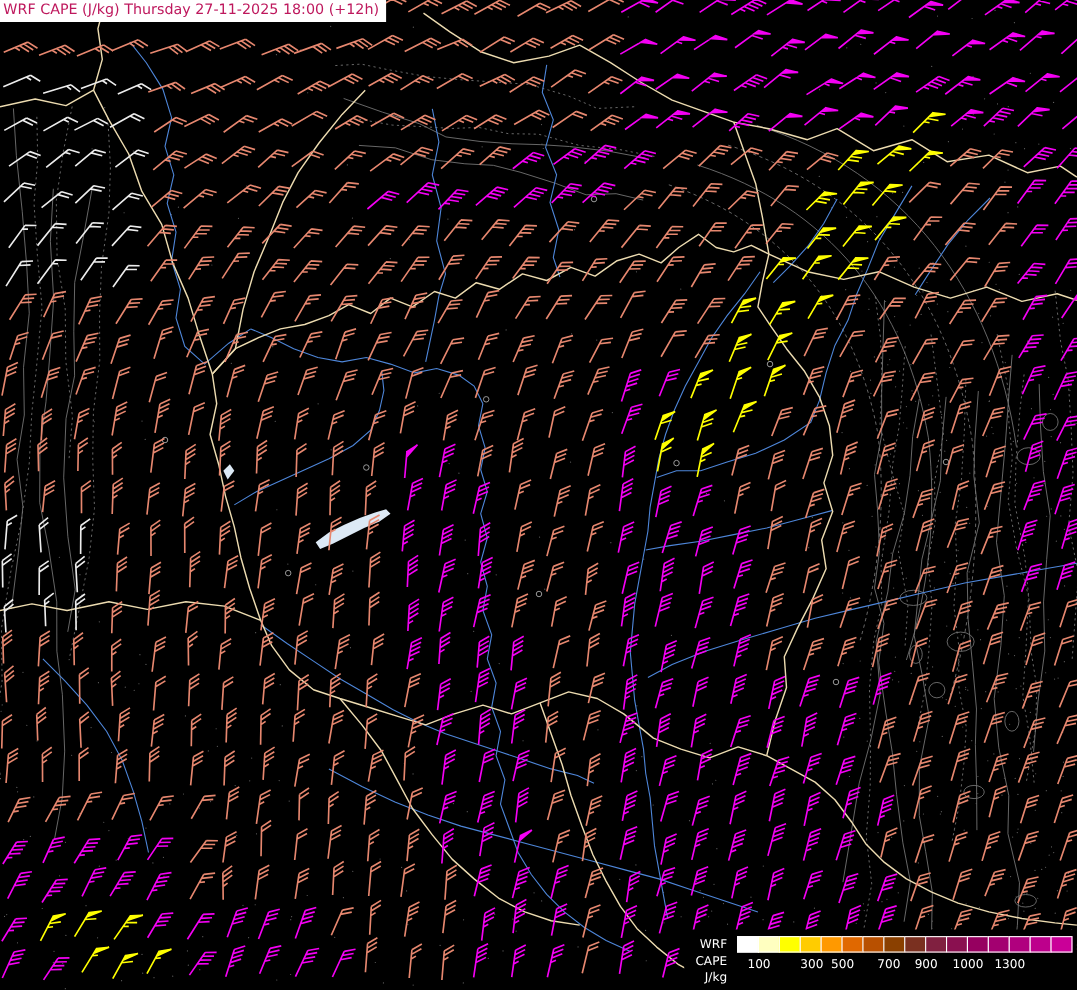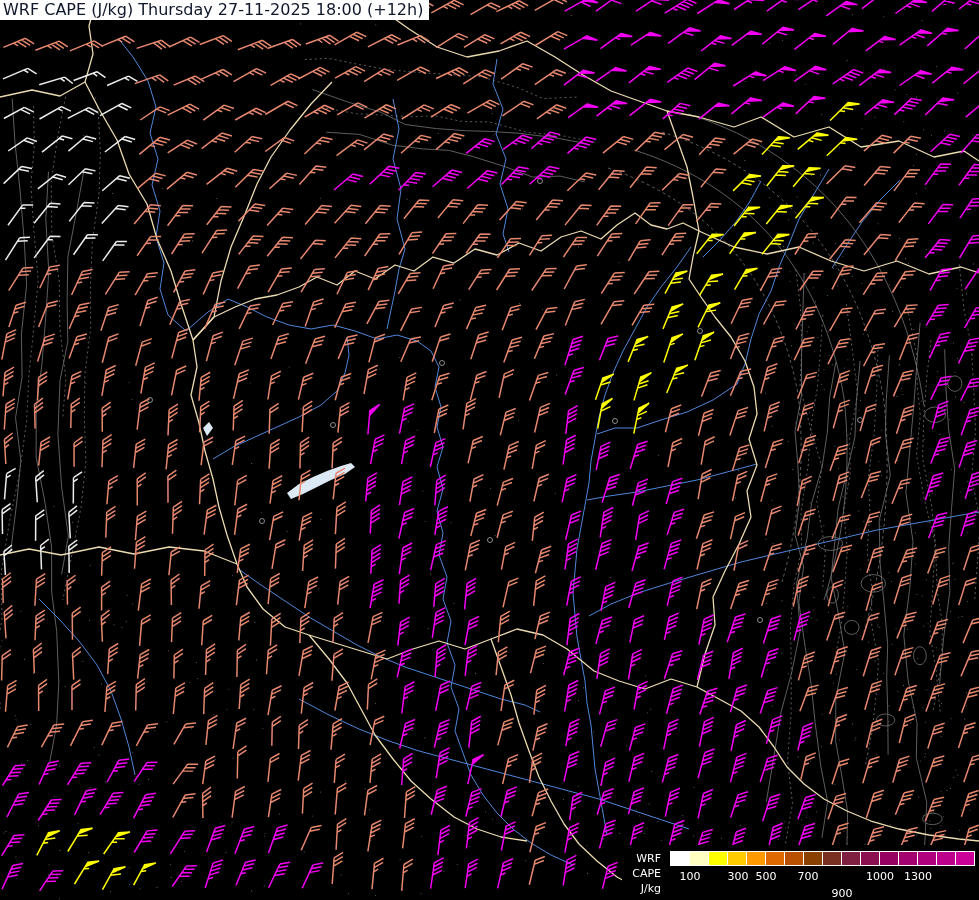--- a/index.html
+++ b/index.html
@@ -1,20 +1,20 @@
 <!DOCTYPE html>
 <html><head>
 <meta charset="utf-8">
 <style>
   html,body{margin:0;padding:0;background:#000;}
   .stage{position:relative;width:979px;height:900px;background:#000;overflow:hidden;
          font-family:"DejaVu Sans","Liberation Sans",sans-serif;}
   #map-svg{position:absolute;left:0;top:0;}
   .title-box{position:absolute;top:0;left:0;z-index:5;}
-  .title-line{display:table;background:#ffffff;color:#0f172a;font-size:16px;line-height:17px;
+  .title-line{display:table;background:#ffffff;color:#be185d;font-size:13px;line-height:17px;
               padding:1px 6px 2px 3px;white-space:nowrap;}
   .legend{position:absolute;right:0;bottom:0;z-index:5;background:#000;display:flex;
           align-items:flex-start;padding:6px 3px 4px 10px;gap:9px;text-align:right;}
   .legend-titles{color:#fff;font-size:11px;line-height:15px;}
   .legend-scale{display:block;}
   .legend-bar{display:flex;}
   .legend-bar .cell{width:18px;height:13px;border:1px solid #fff;margin-left:-1px;}
   .legend-bar .cell:first-child{margin-left:0;}
   .legend-ticks{position:relative;height:17px;color:#fff;font-size:11px;width:306px;}
   .legend-ticks span{position:absolute;top:4px;transform:translateX(-50%);}
@@ -925,20 +925,20 @@
           <div class="cell" style="background: rgb(163, 0, 112);"></div>
           <div class="cell" style="background: rgb(176, 0, 126);"></div>
           <div class="cell" style="background: rgb(189, 0, 140);"></div>
           <div class="cell" style="background: rgb(202, 0, 152);"></div>
         </div>
       <div class="legend-ticks">
           <span style="left: 20px;">100</span>
           <span style="left: 68px;">300</span>
           <span style="left: 96px;">500</span>
           <span style="left: 138px;">700</span>
-          <span style="left: 172px; margin-top: 17px;">900</span>
+          <span style="left: 172px;">900</span>
           <span style="left: 210px;">1000</span>
           <span style="left: 248px;">1300</span>
           <span style="left: 286px; margin-top: 28px;">1500</span>
         </div>
     </div>
   </div>
 </div>
 
 </body></html>

